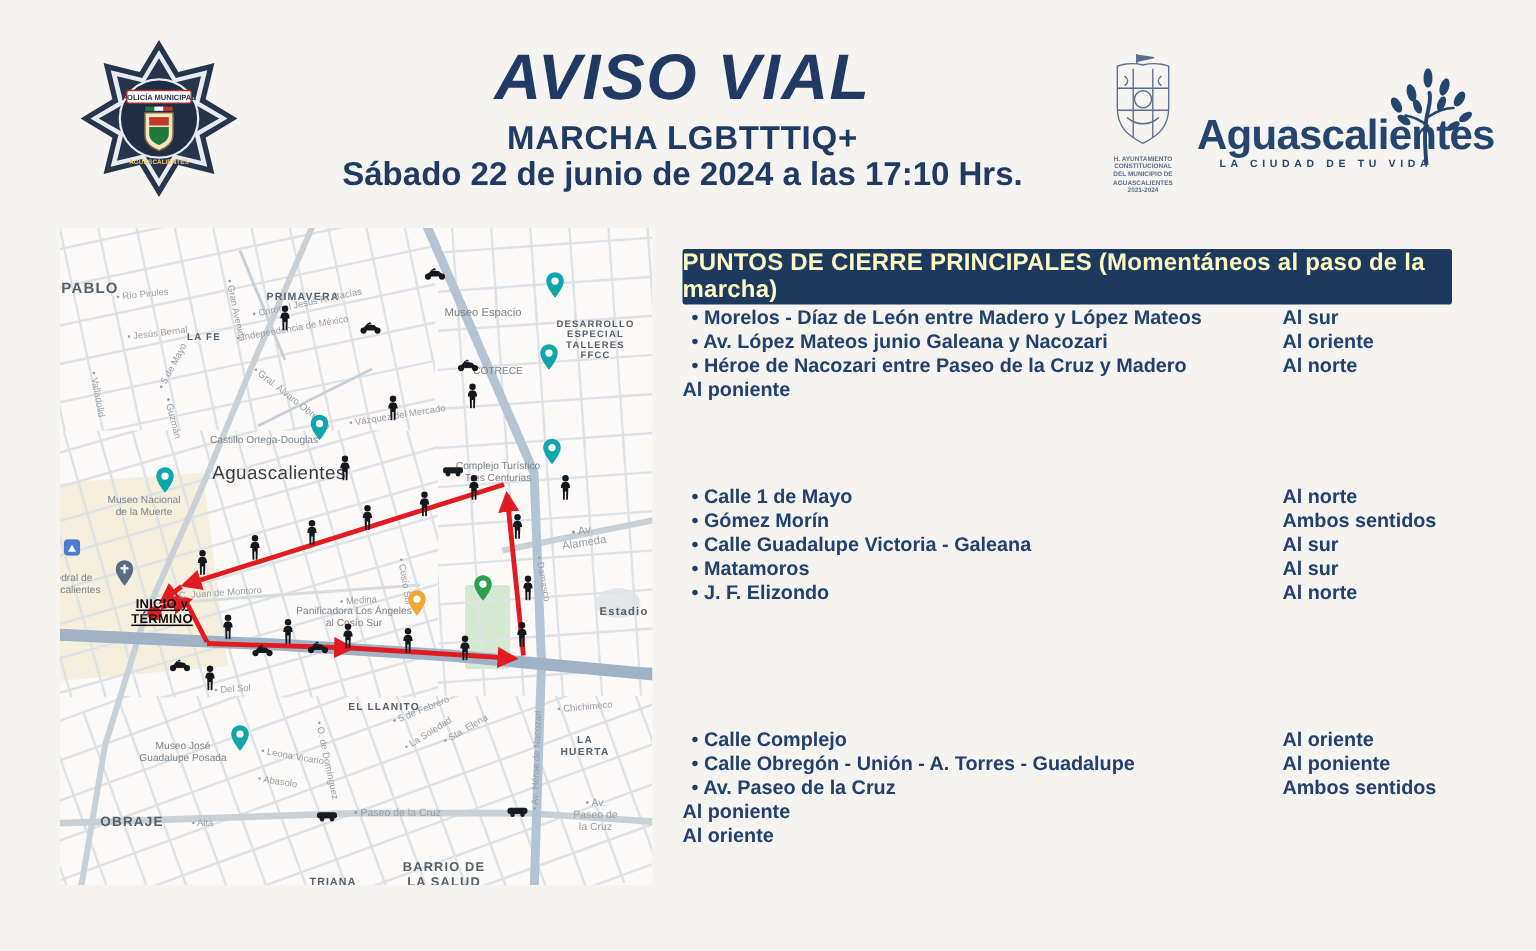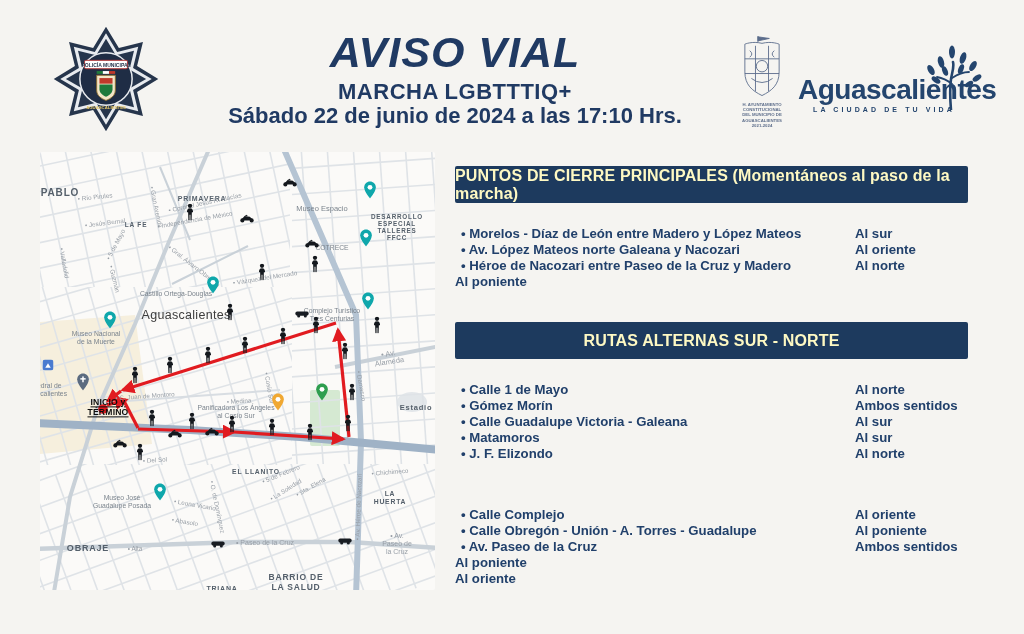--- a/index.html
+++ b/index.html
@@ -21,21 +21,21 @@
             color:#24456e;letter-spacing:-.5px;z-index:2;}
   .tagline{position:absolute;left:18px;top:66px;font-size:7px;font-weight:700;
            color:#24456e;letter-spacing:3.1px;z-index:2;}
   .tree{position:absolute;right:12px;top:0;z-index:1;}
   
   .rightcol{left:455px;top:0;width:513px;}
   .section{position:absolute;left:0;width:100%;}
   .bar{height:37px;background:#1d3a5e;border-radius:2px;display:flex;
        align-items:center;justify-content:center;color:#fef9c3;font-weight:700;
        font-size:16px;letter-spacing:.15px;}
-  .rows{margin-top:22px;}
+  .rows{margin-top:0;}
   .row{display:grid;grid-template-columns:400px 1fr;height:16px;
        align-items:center;color:#21406b;font-size:13.2px;font-weight:700;}
   .street{padding-left:6px;white-space:nowrap;}
   .street::before{content:"•  ";}
   .dir{white-space:nowrap;}
   
   .map{left:40px;top:152px;width:395px;height:438px;background:#fbfaf8;
        overflow:hidden;border-radius:2px;}
   .map svg.base{position:absolute;left:0;top:0;}
   .mlabel{position:absolute;white-space:pre-line;text-align:center;z-index:3;
@@ -590,34 +590,33 @@
 
 <div class="abs rightcol">
   <div class="section" style="top:166px">
     <div class="bar">PUNTOS DE CIERRE PRINCIPALES (Momentáneos al paso de la marcha)</div>
     <div class="rows">
         <div class="row">
           <span class="street">Morelos - Díaz de León entre Madero y López Mateos</span>
           <span class="dir">Al sur</span>
         </div>
         <div class="row">
-          <span class="street">Av. López Mateos norte Galeana y Nacozari</span>
+          <span class="street">Av. López Mateos junio Galeana y Nacozari</span>
           <span class="dir">Al oriente</span>
         </div>
         <div class="row">
           <span class="street">Héroe de Nacozari entre Paseo de la Cruz y Madero</span>
           <span class="dir">Al norte</span>
         </div>
         <div class="row">
           <span class="dir">Al poniente</span>
         </div>
       </div>
   </div>
   <div class="section" style="top:322px">
-    <div class="bar">RUTAS ALTERNAS SUR - NORTE</div>
     <div class="rows">
         <div class="row">
           <span class="street">Calle 1 de Mayo</span>
           <span class="dir">Al norte</span>
         </div>
         <div class="row">
           <span class="street">Gómez Morín</span>
           <span class="dir">Ambos sentidos</span>
         </div>
         <div class="row">

